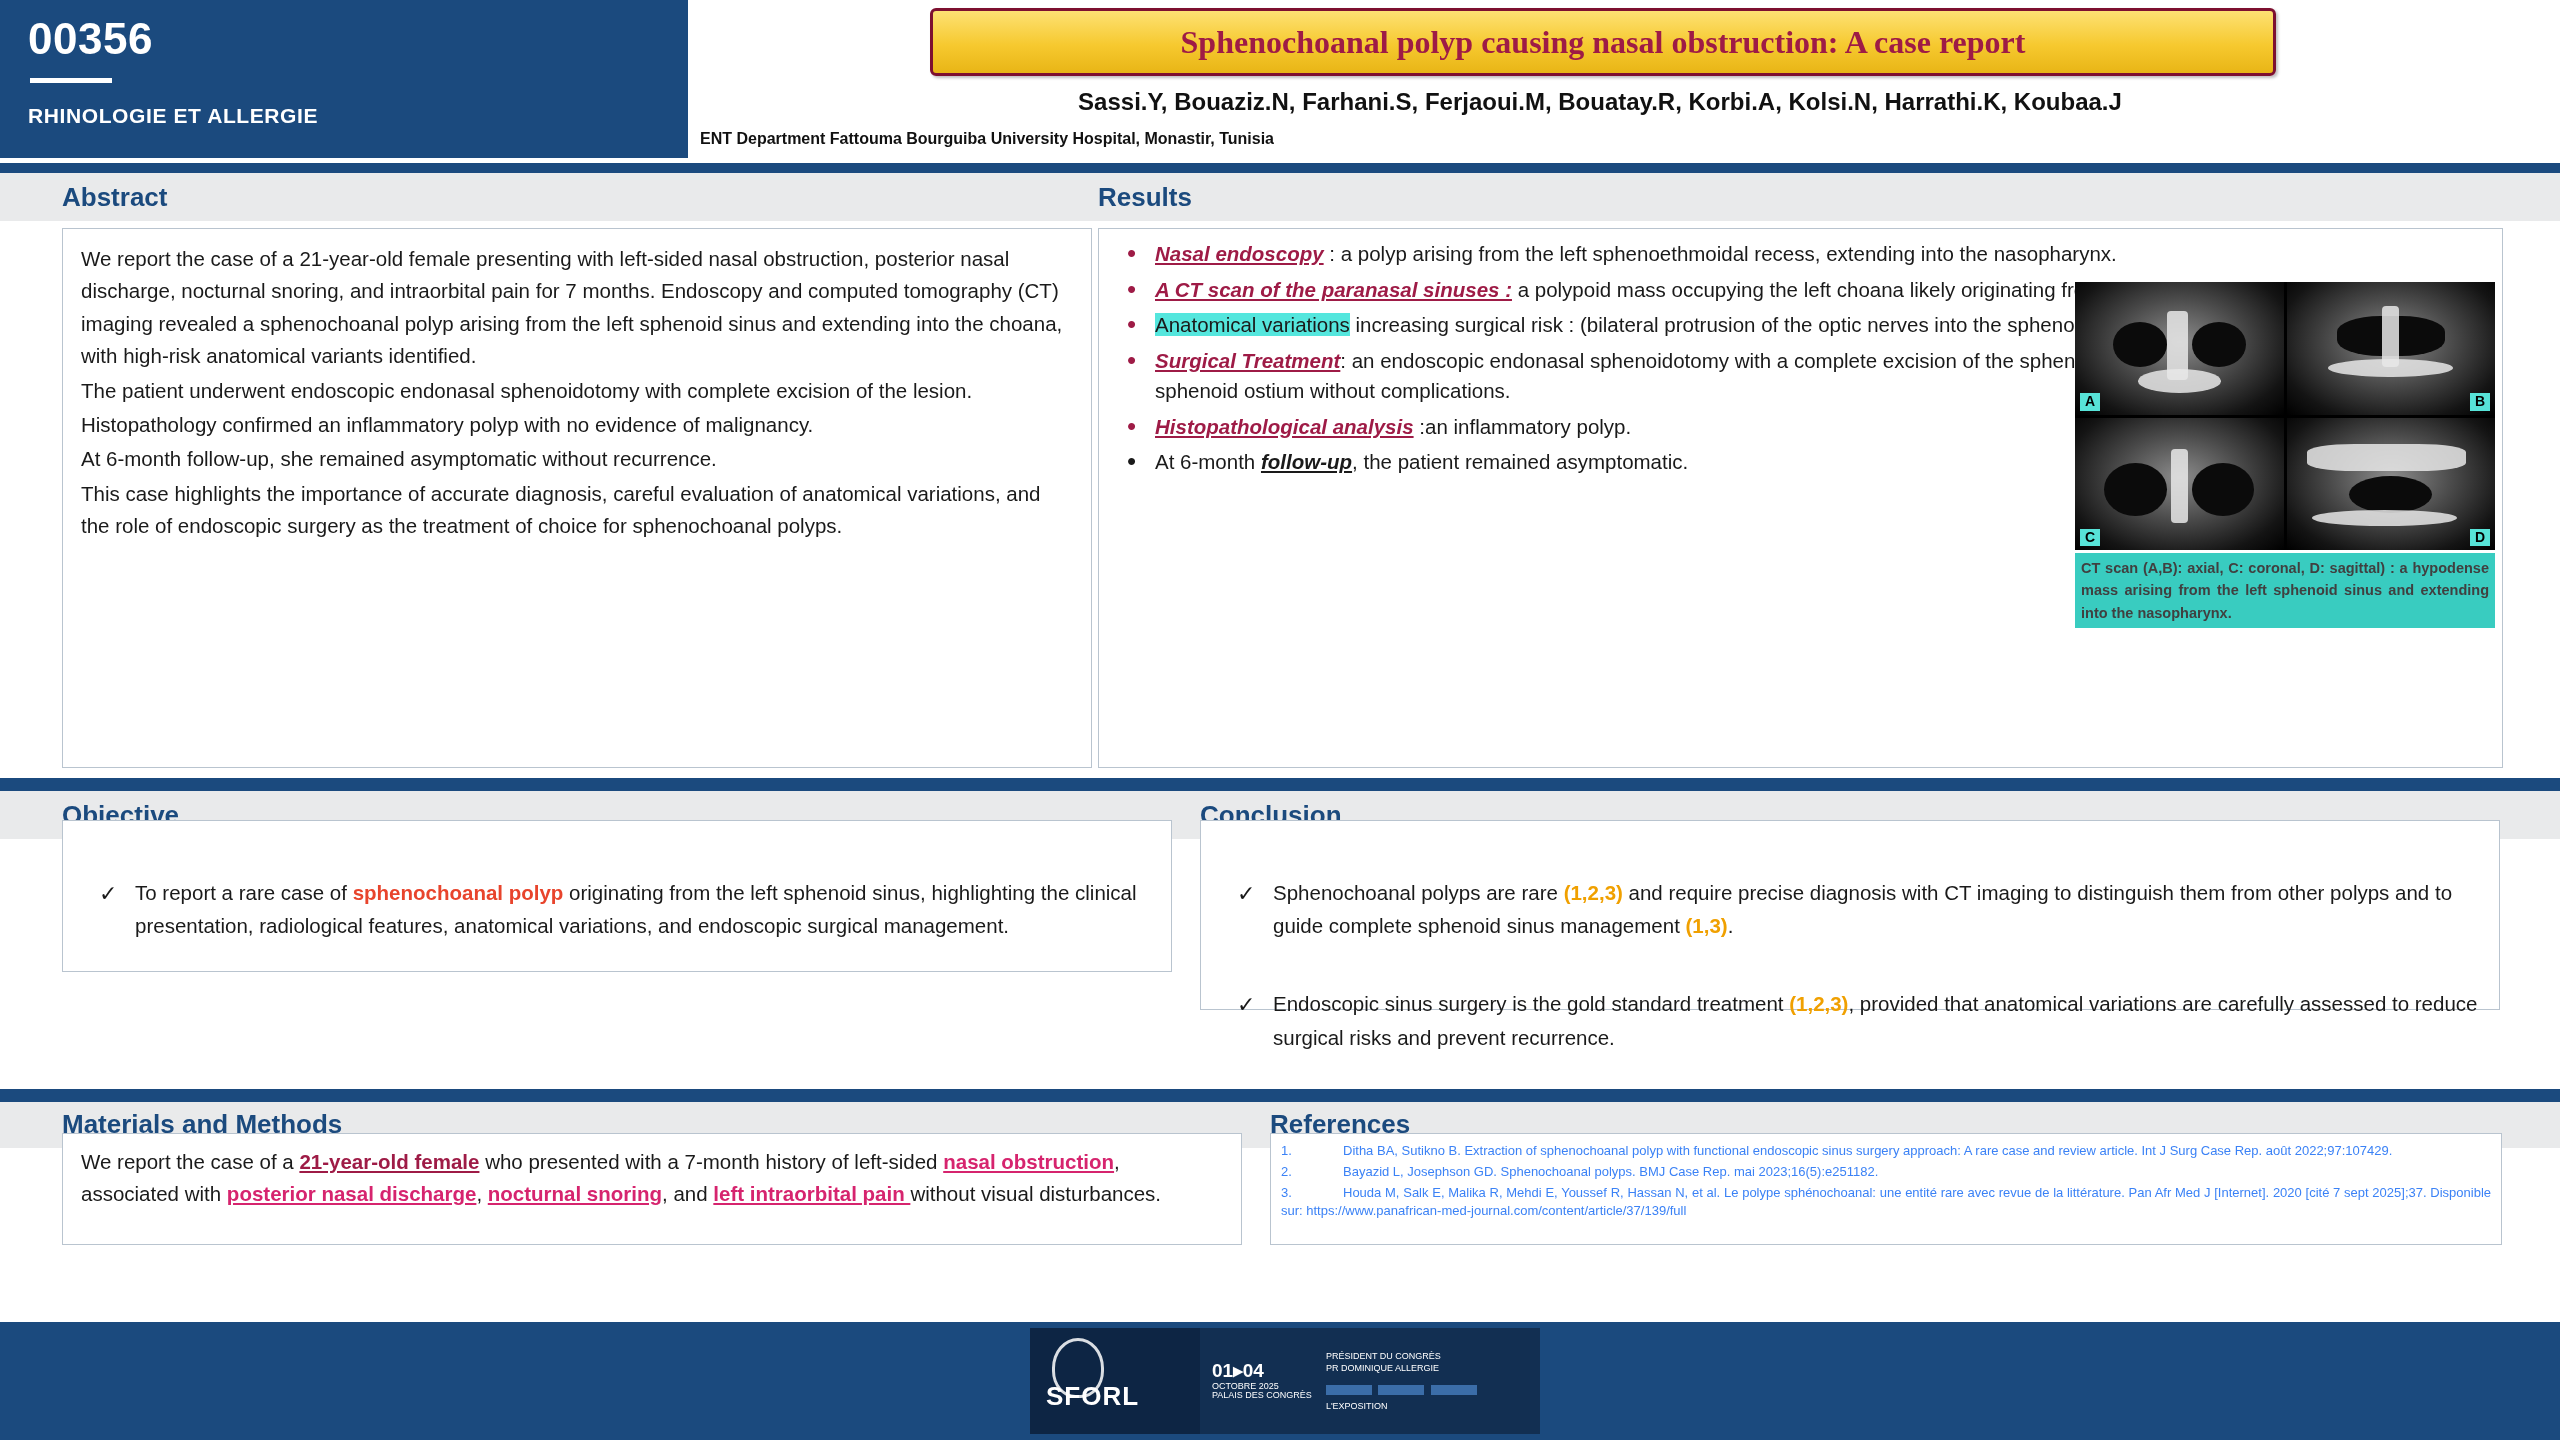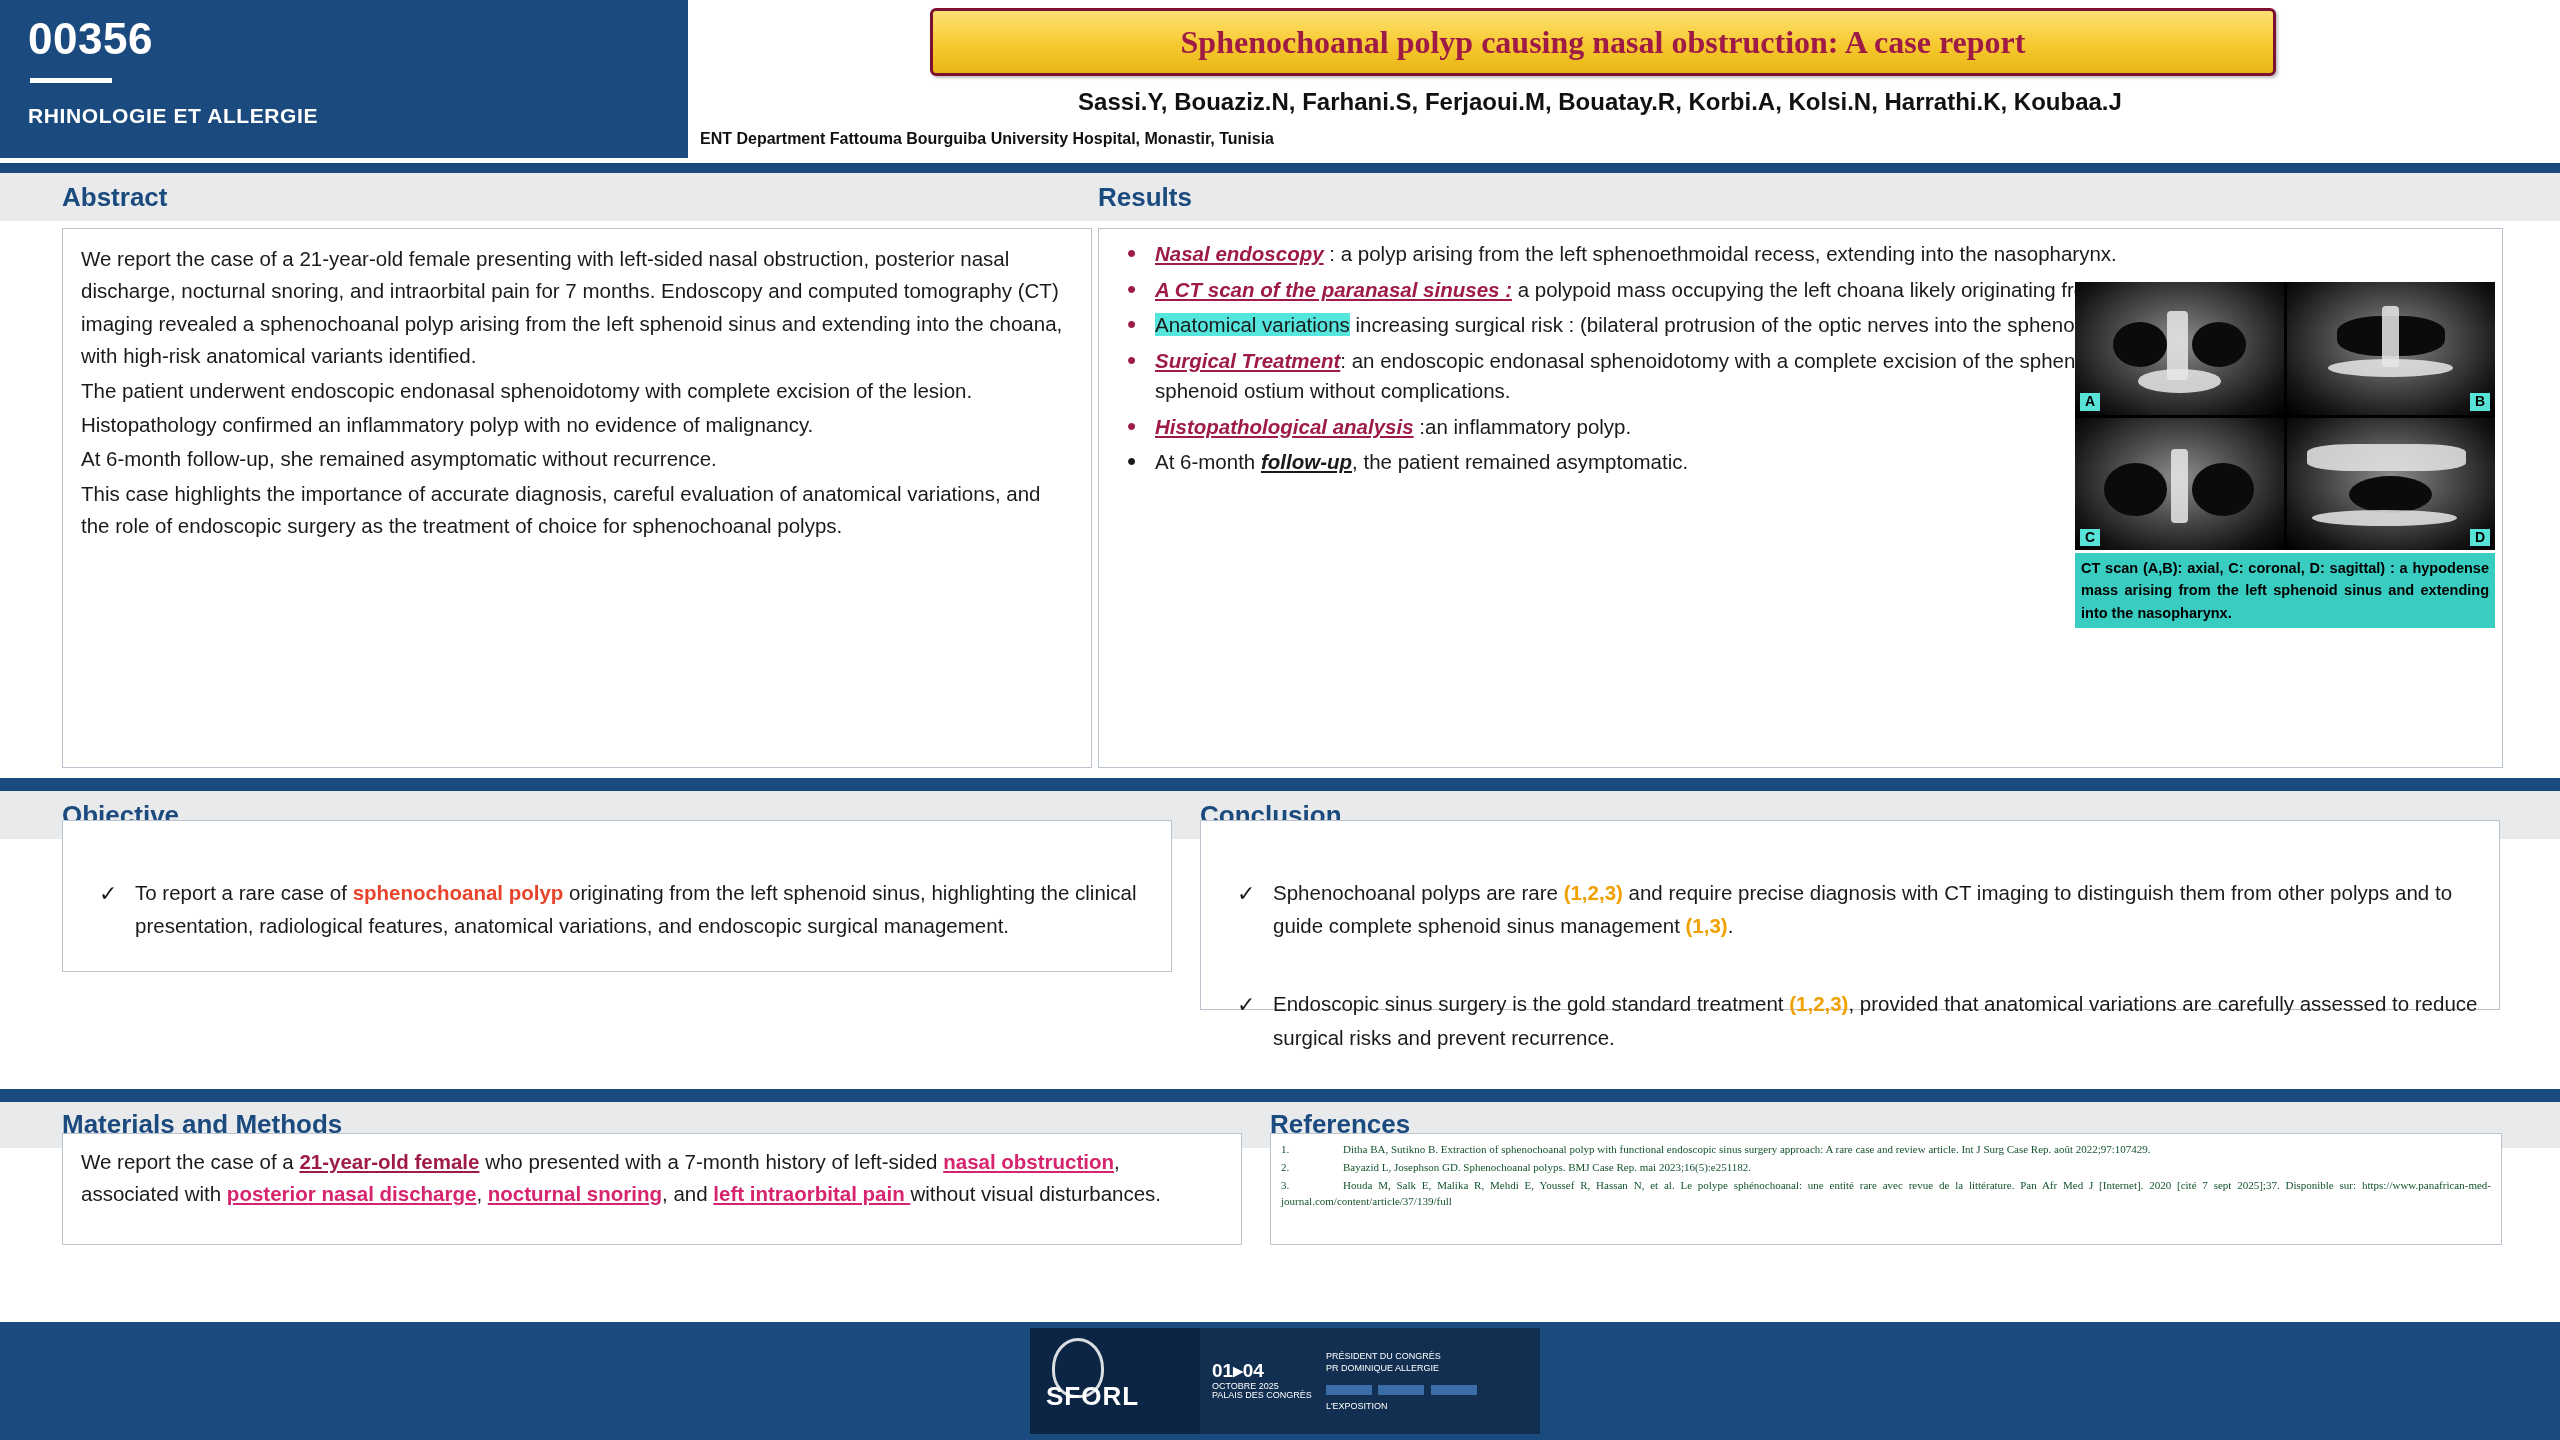--- a/index.html
+++ b/index.html
@@ -220,21 +220,21 @@
     padding: 1px 5px;
     line-height: 1.1;
   }
   .ct-label.right { left: auto; right: 5px; }
   .ct-caption {
     position: absolute;
     left: 0;
     top: 271px;
     width: 420px;
     background: #39ccc0;
-    color: #000000;
+    color: #404040;
     font-size: 14.5px;
     font-weight: bold;
     line-height: 1.55;
     padding: 4px 6px;
     box-sizing: border-box;
     text-align: justify;
   }
 
   
   #objective-box { left: 62px; top: 820px; width: 1110px; height: 152px; padding: 10px 18px; }
@@ -256,26 +256,25 @@
     font-size: 22px;
     color: #1a1a1a;
   }
   .accent-red { color: #e8442c; font-weight: bold; }
   .accent-orange { color: #f0a000; font-weight: bold; }
 
   
   #materials-box { left: 62px; top: 1133px; width: 1180px; height: 112px; padding: 12px 18px; }
   #references-box { left: 1270px; top: 1133px; width: 1232px; height: 112px; padding: 8px 10px; }
   .ref-line {
-    font-size: 11px;
-    color: #14532d;
+    font-size: 13px;
+    color: #3b82f6;
     line-height: 1.38;
     margin-bottom: 3px;
     text-align: justify;
-    font-family: Liberation Serif, serif;
   }
   .ref-num { display: inline-block; width: 62px; }
   .ul-pink { text-decoration: underline; color: #d6246e; font-weight: bold; }
   .ul-dark-red { text-decoration: underline; color: #9e1b46; font-weight: bold; }
 
   
   .footer {
     position: absolute;
     left: 0;
     top: 1322px;

